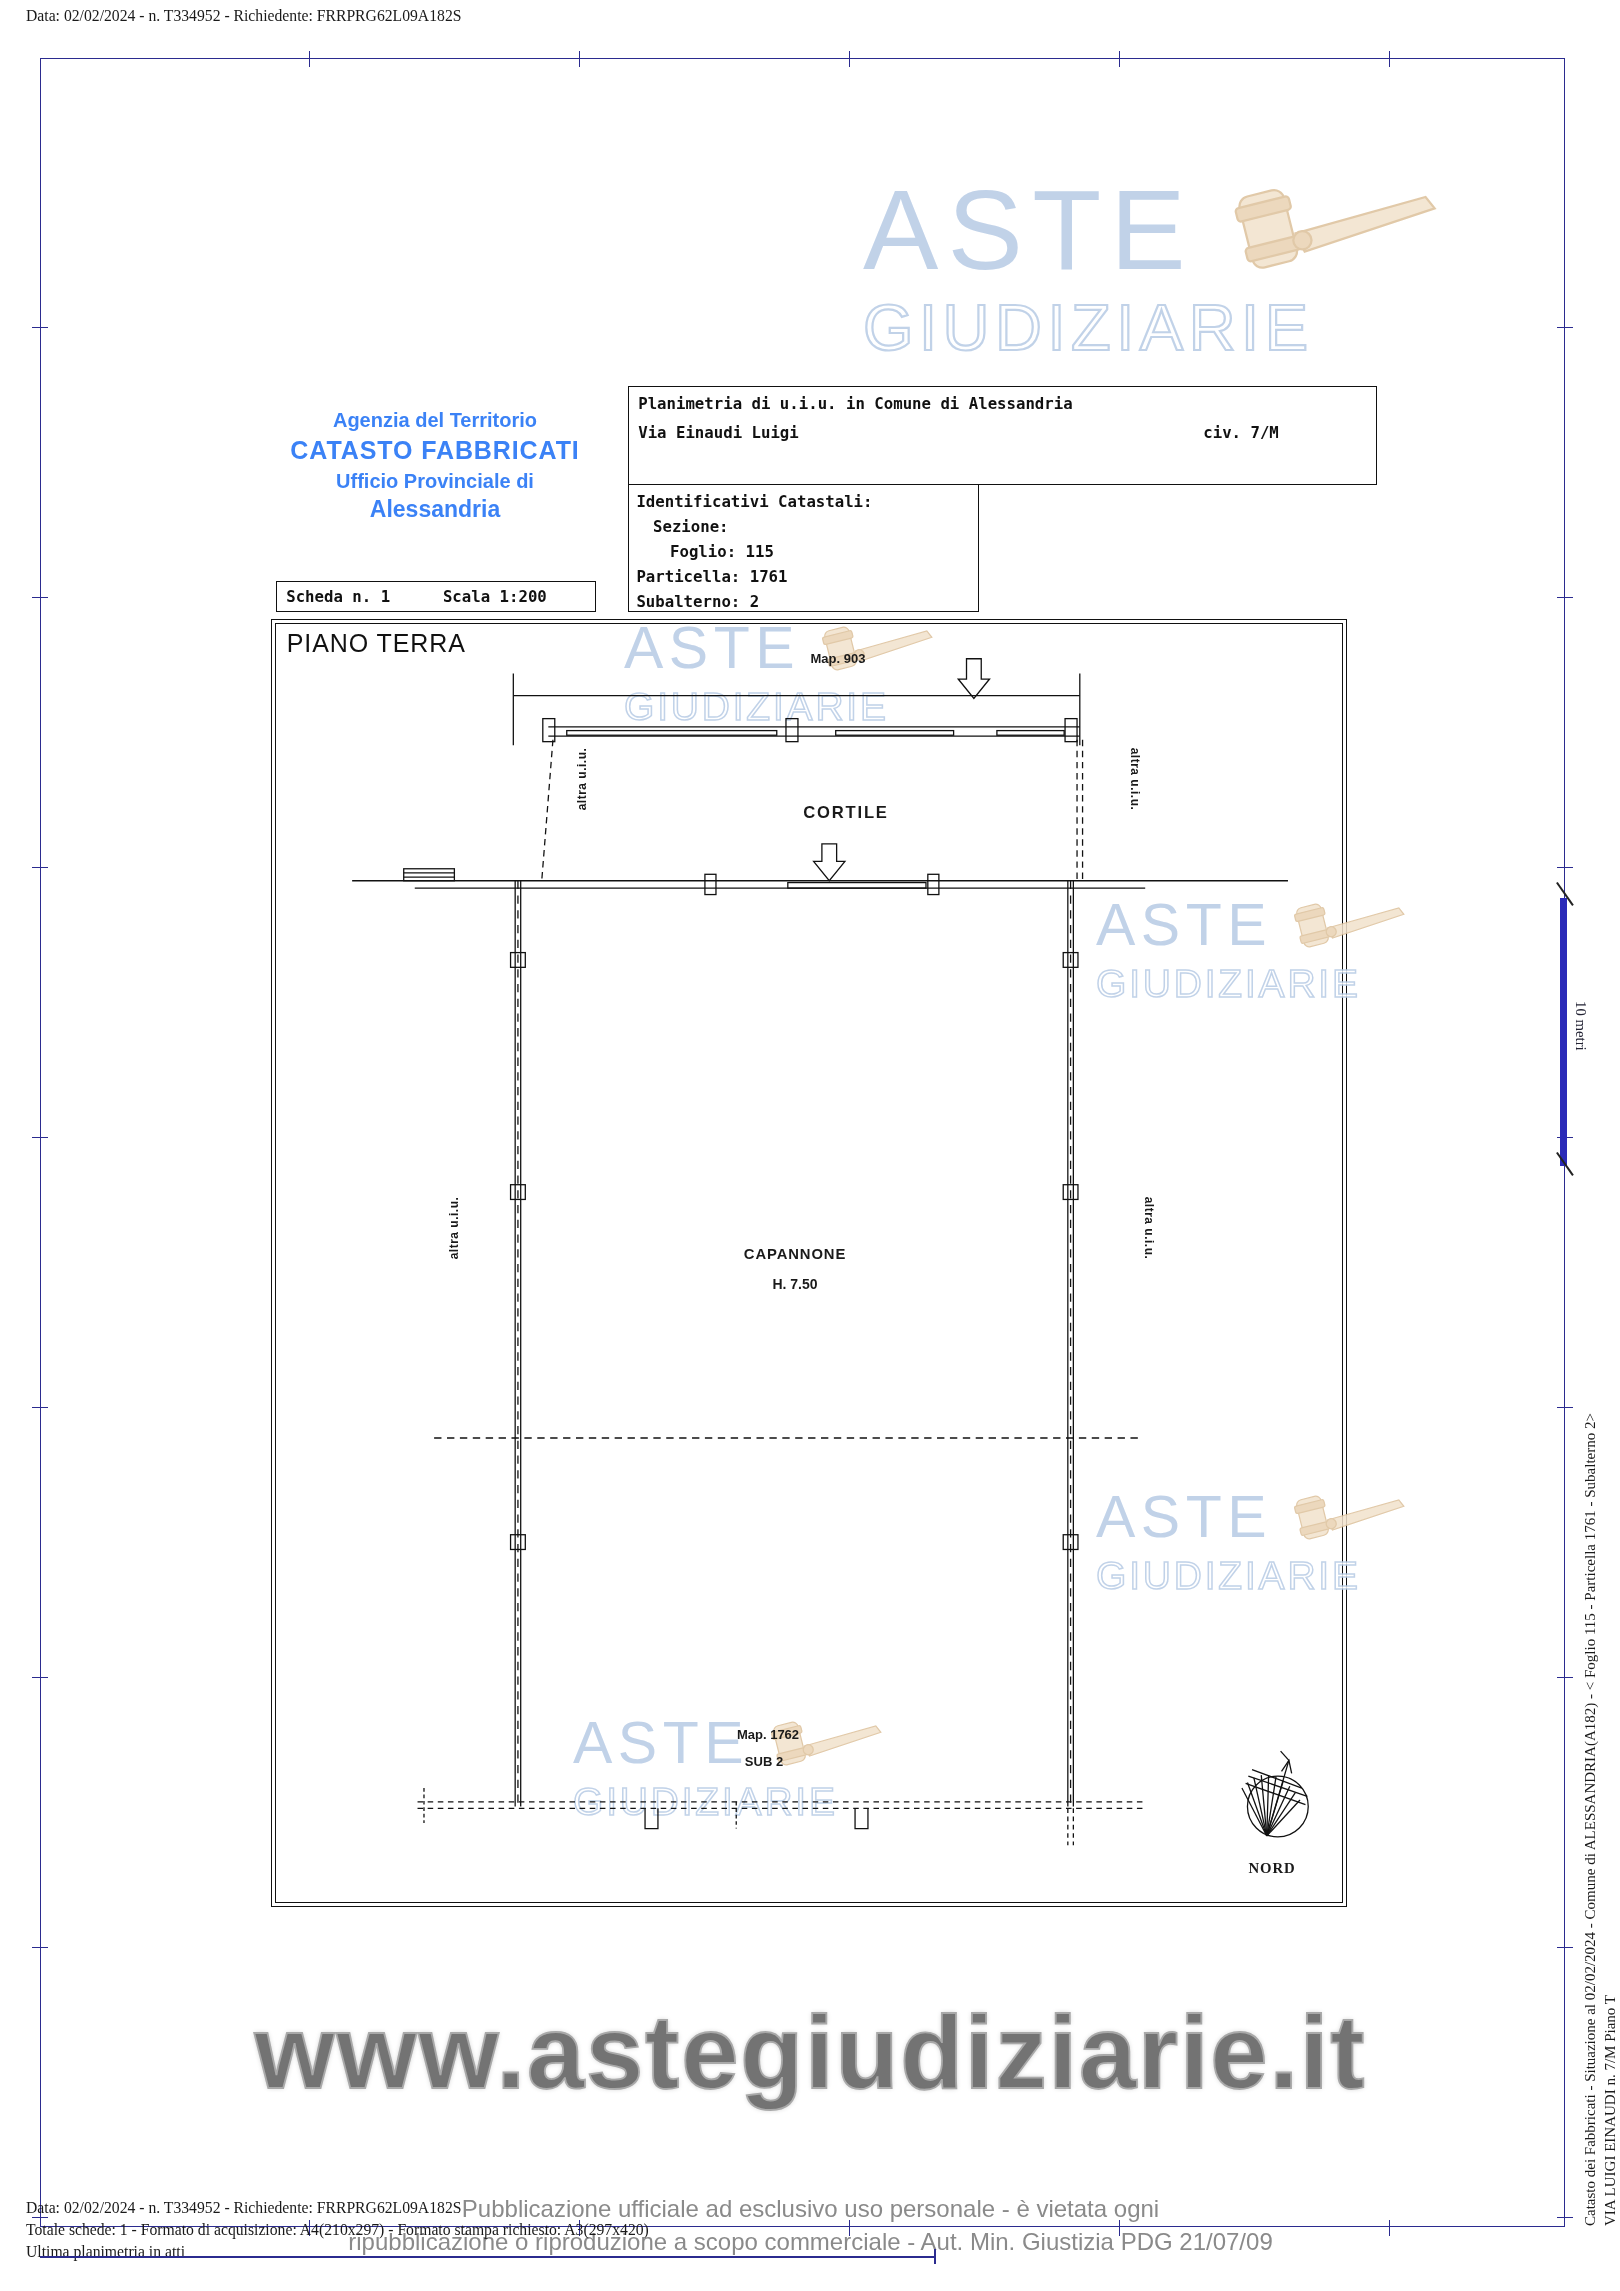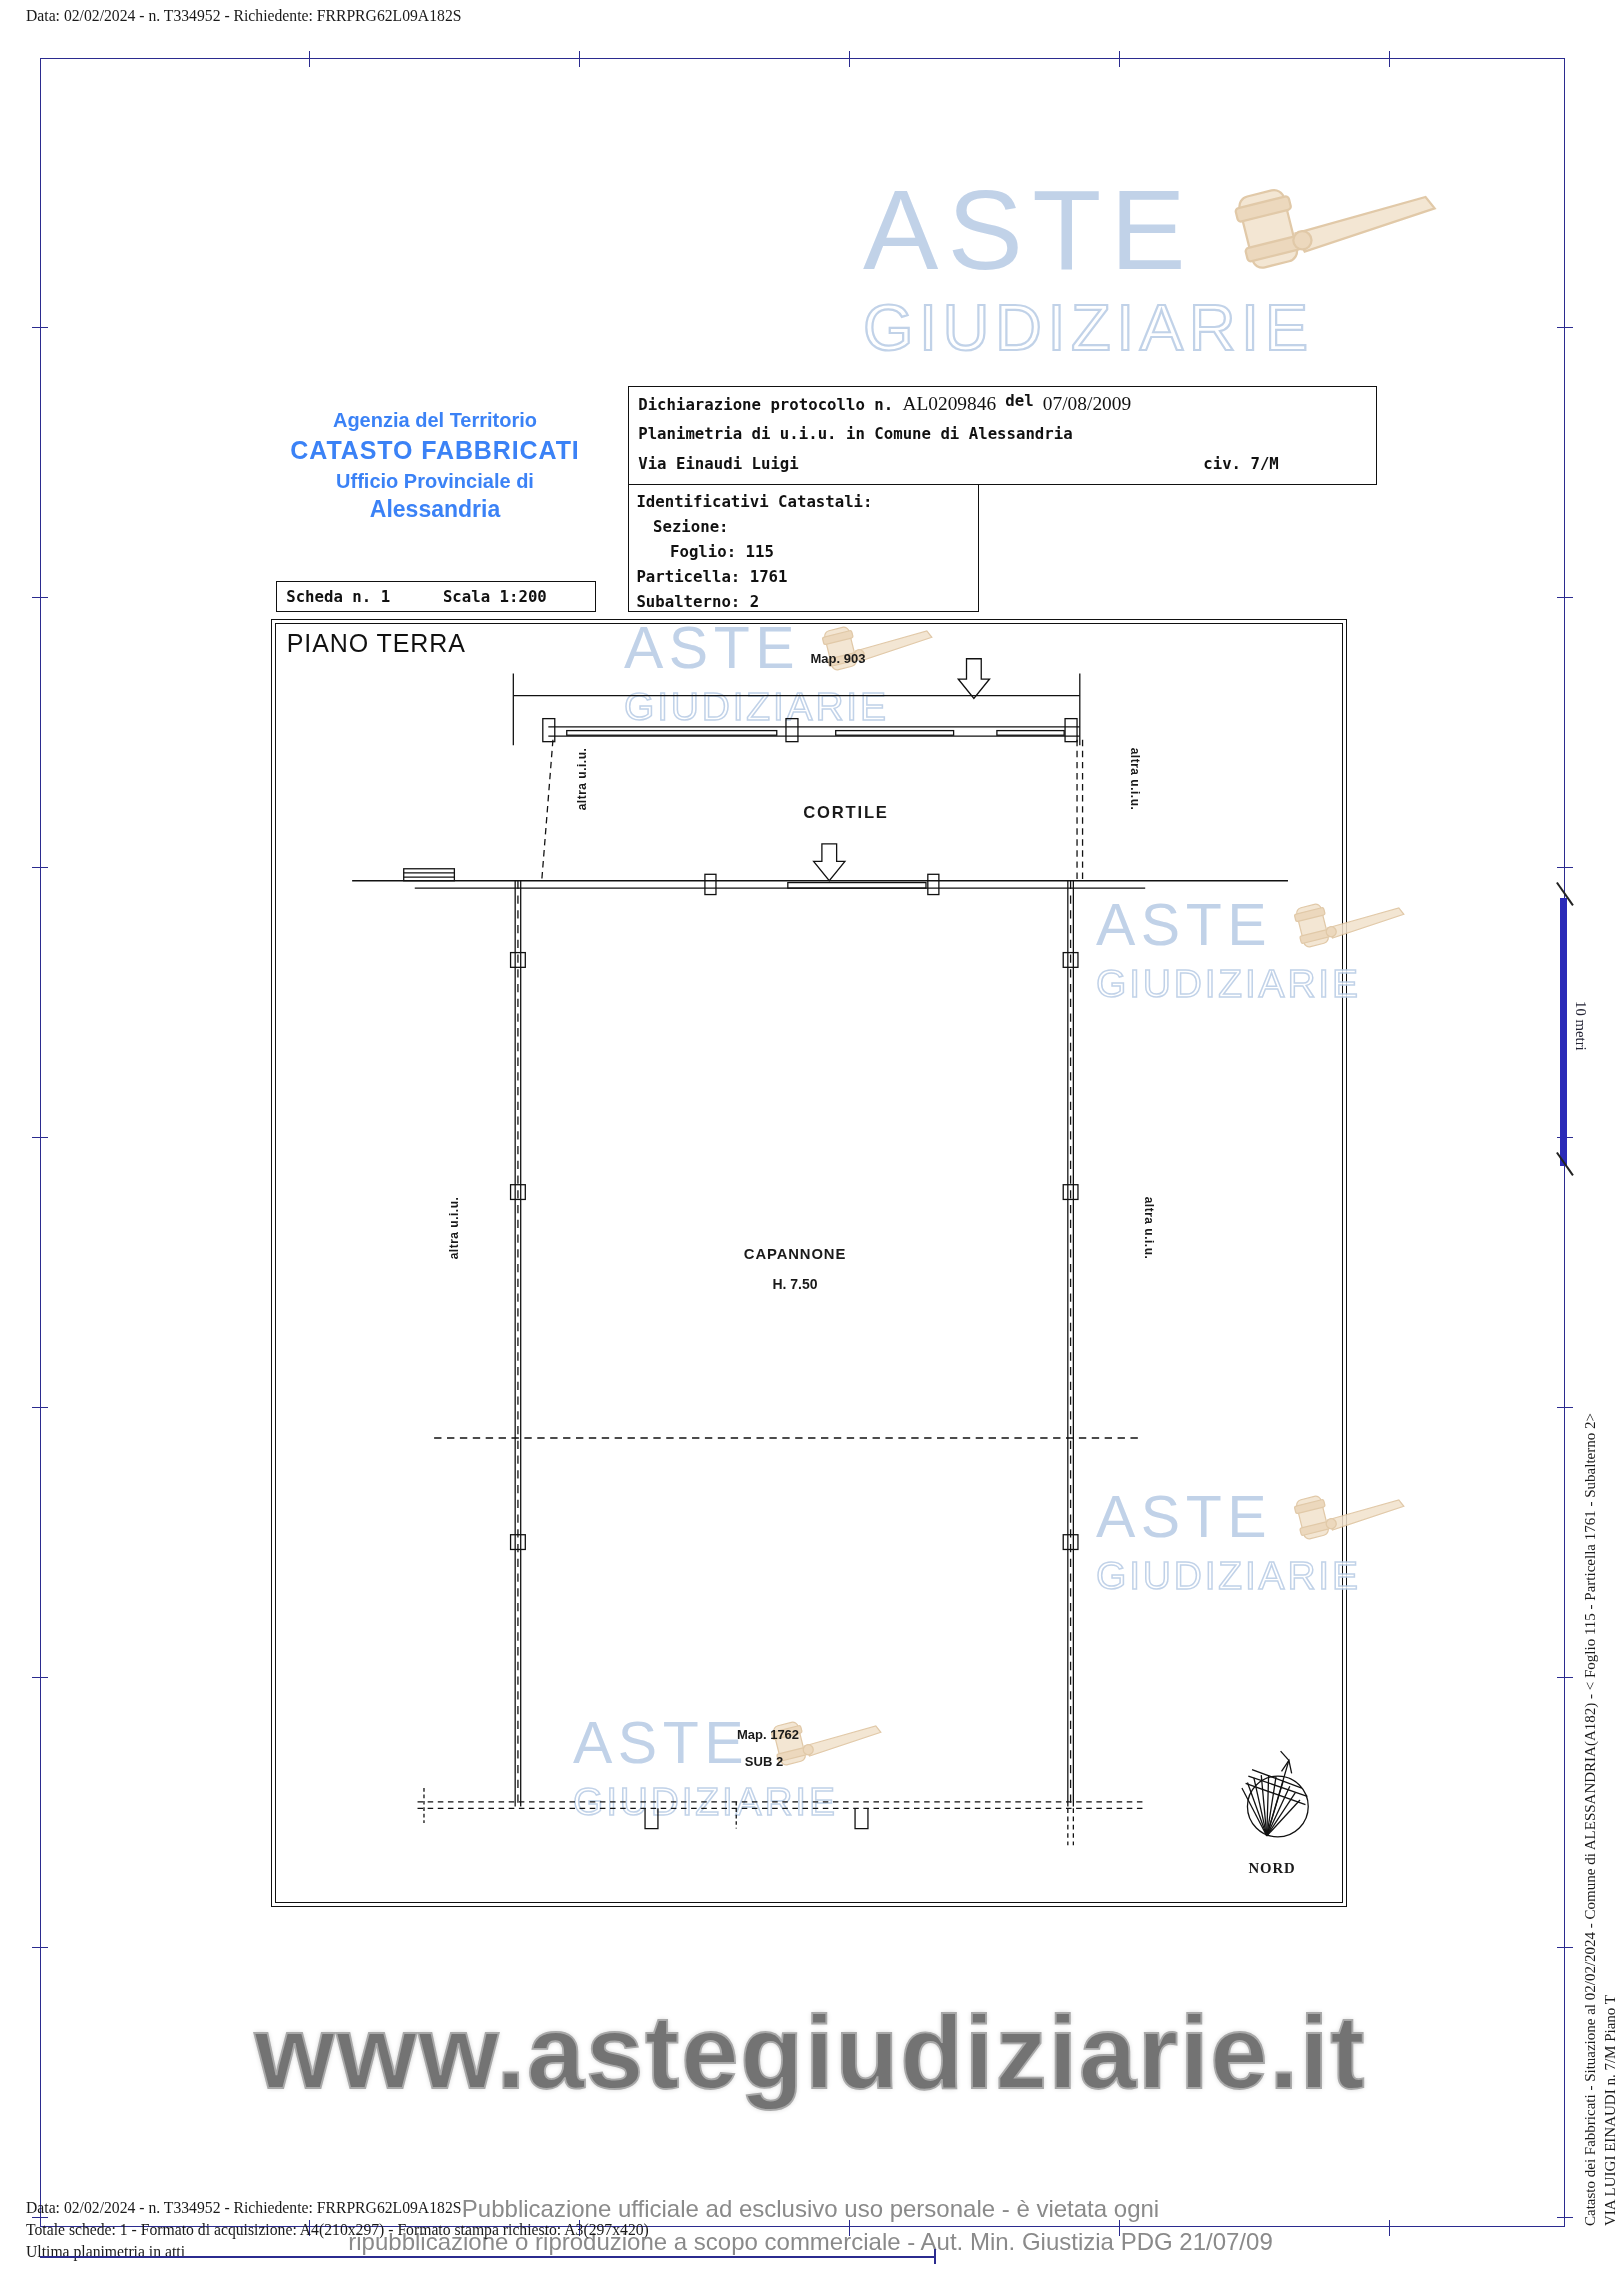--- a/index.html
+++ b/index.html
@@ -113,26 +113,20 @@
   </div>
 
   <div class="agency">
     <div class="ag1">Agenzia del Territorio</div>
     <div class="ag2">CATASTO FABBRICATI</div>
     <div class="ag3">Ufficio Provinciale di</div>
     <div class="ag4">Alessandria</div>
   </div>
 
   <div class="box" style="left:628px;top:386px;width:749px;height:99px;padding-top:1.8px;">
-    <div class="decl-row">
-      <span class="mono">Dichiarazione protocollo n.</span>
-      <span class="serif-val">AL0209846</span>
-      <span class="mono" style="position:relative;top:-3.7px;">del</span>
-      <span class="serif-val">07/08/2009</span>
-    </div>
     <div class="decl-row mono">Planimetria di u.i.u. in Comune di Alessandria</div>
     <div class="decl-row">
       <span class="mono">Via Einaudi Luigi</span>
       <span class="mono" style="margin-left:auto;margin-right:88px;">civ. 7/M</span>
     </div>
   </div>
 
   <div class="box mono" style="left:628px;top:484px;width:351px;height:128px;padding-top:3.7px;">
     <div class="id-row">Identificativi Catastali:</div>
     <div class="id-row ind1">Sezione:</div>

